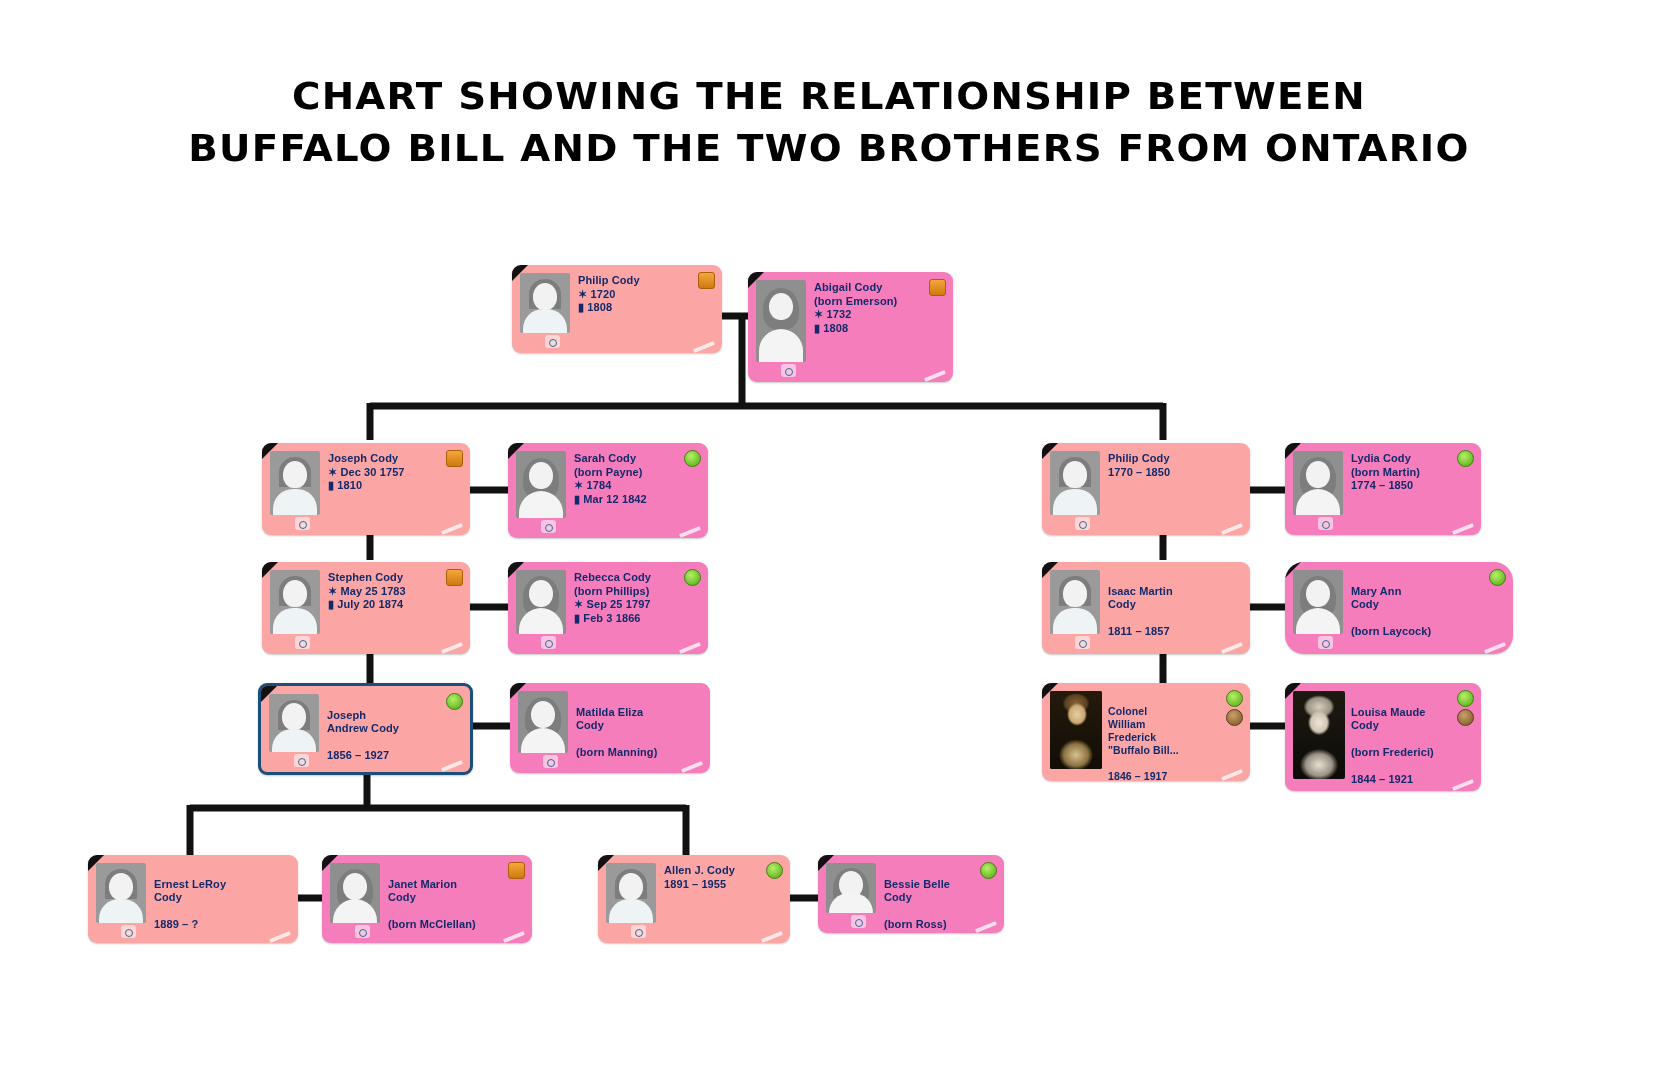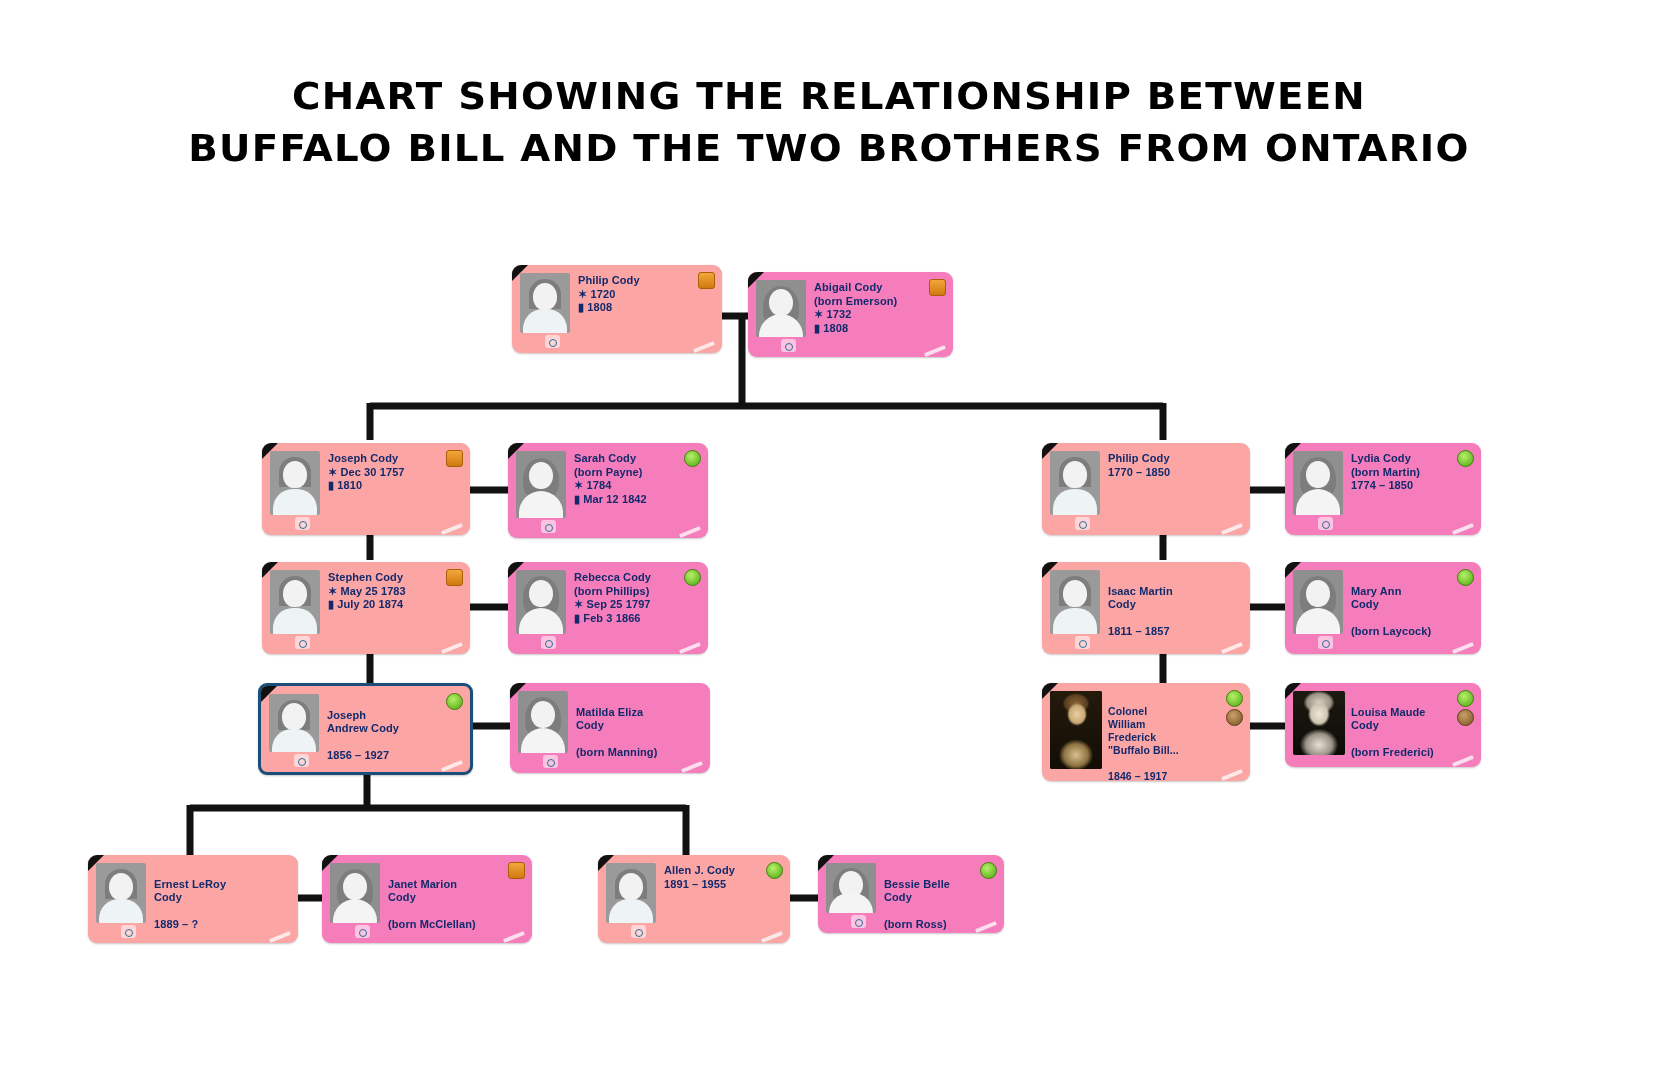--- a/index.html
+++ b/index.html
@@ -202,21 +202,21 @@
       <span class="dt">✶ 1720</span>
       <span class="dt">▮ 1808</span>
     </div>
     <span class="badge orange" style="right:7px;top:7px;"></span>
     <div class="bar">
       <span class="cam" style="left:28px;"></span>
       <span class="pen"></span>
     </div>
   </div>
 
-  <div class="card female" style="left:748px;top:272px;width:205px;height:85px;padding-left:24px;">
+  <div class="card female" style="left:748px;top:272px;width:205px;height:110px;padding-left:24px;">
     <span class="corner"></span>
     <div class="pic">
       <span class="hair"></span>
         <span class="head"></span>
         <span class="body"></span>
     </div>
     <div class="txt">
       <span class="nm">Abigail Cody</span>
       <span class="sub">(born Emerson)</span>
       <span class="dt">✶ 1732</span>
@@ -468,21 +468,21 @@
       <span class="nm">Isaac Martin
 Cody</span>
       <span class="dt">1811 – 1857</span>
     </div>
     <div class="bar">
       <span class="cam" style="left:28px;"></span>
       <span class="pen"></span>
     </div>
   </div>
 
-  <div class="card female" style="left:1285px;top:562px;width:196px;height:92px;">
+  <div class="card female" style="left:1285px;top:562px;width:228px;height:92px;border-radius:19px;">
     <span class="corner"></span>
     <div class="pic">
       <span class="hair"></span>
         <span class="head"></span>
         <span class="body"></span>
     </div>
     <div class="txt" style="white-space:pre-line;">
       <span class="nm">Mary Ann
 Cody</span>
       <span class="sub">(born Laycock)</span>
@@ -507,21 +507,21 @@
 "Buffalo Bill...</span>
       <span class="dt">1846 – 1917</span>
     </div>
     <span class="badge green" style="right:7px;top:7px;"></span>
     <span class="badge photo" style="right:7px;top:26px;"></span>
     <div class="bar">
       <span class="pen"></span>
     </div>
   </div>
 
-  <div class="card female" style="left:1285px;top:683px;width:196px;height:84px;">
+  <div class="card female" style="left:1285px;top:683px;width:196px;height:108px;">
     <span class="corner"></span>
     <div class="pic photo lf" style="width:52px;bottom:12px;">
       <span class="ph"></span>
     </div>
     <div class="txt" style="white-space:pre-line;">
       <span class="nm">Louisa Maude
 Cody</span>
       <span class="sub">(born Frederici)</span>
       <span class="dt">1844 – 1921</span>
     </div>

